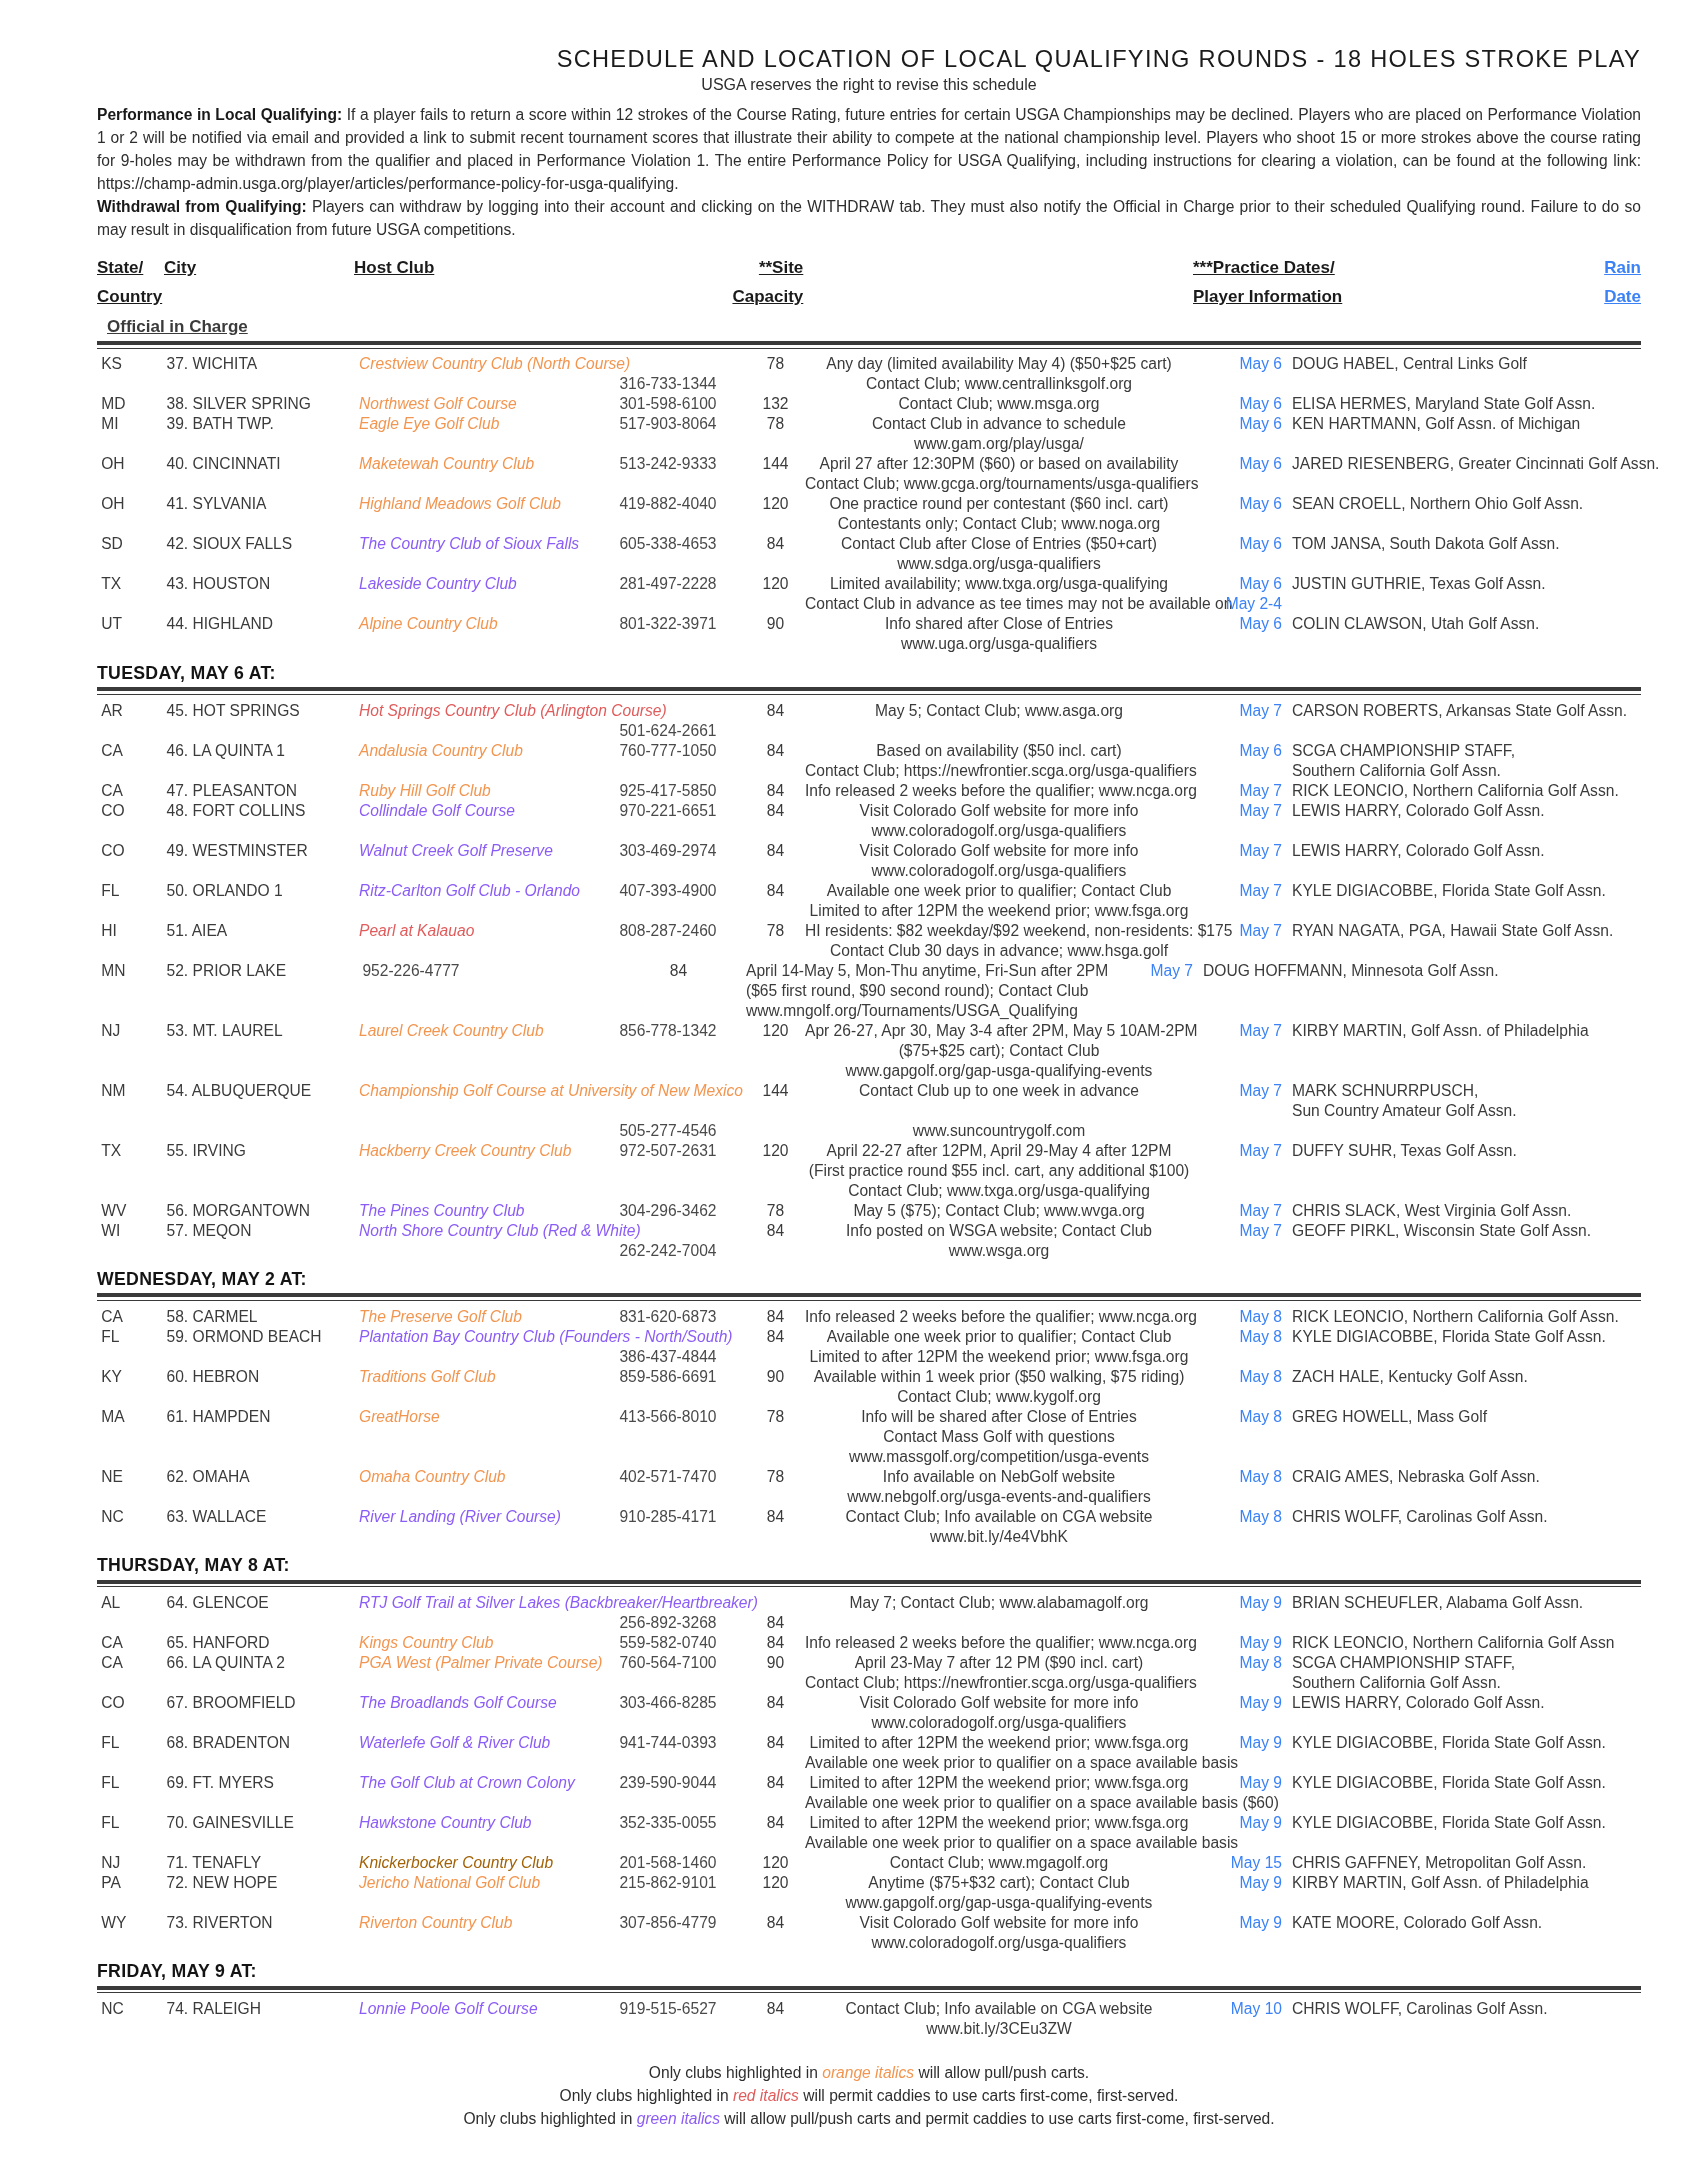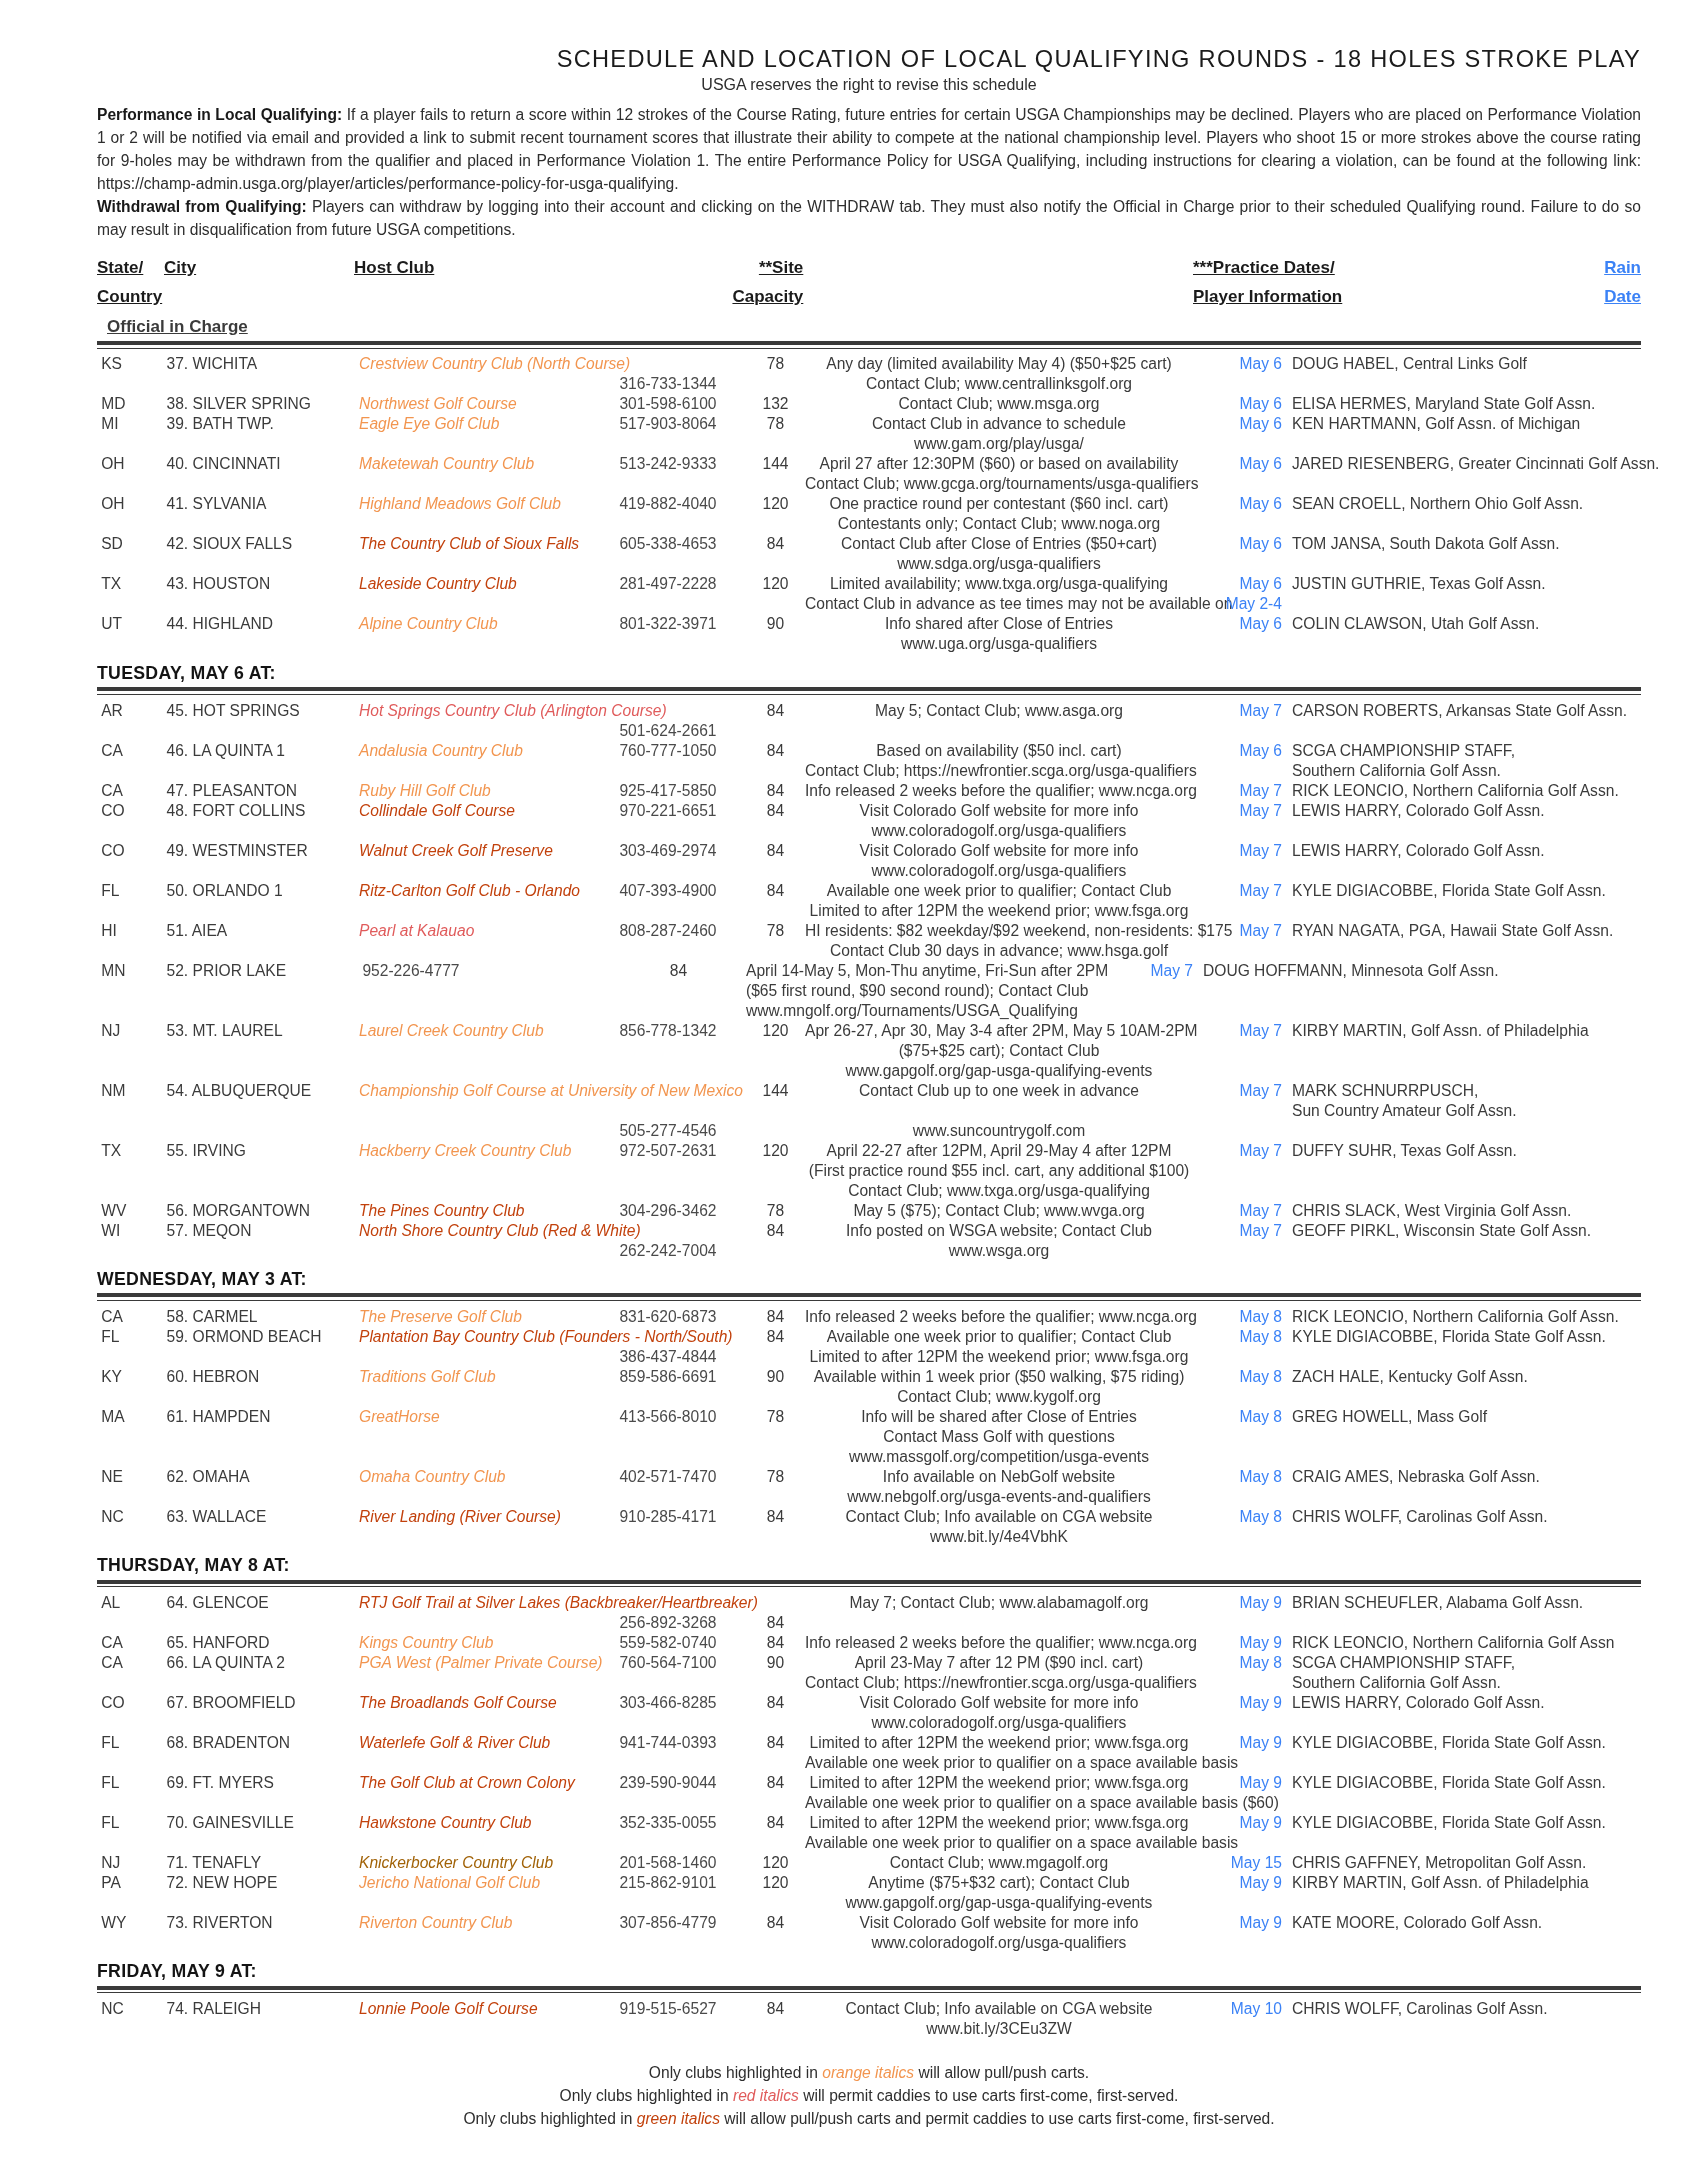--- a/index.html
+++ b/index.html
@@ -26,21 +26,21 @@
   .cell.city{padding-left:2.5px;color:#3b3b3b;}
   .cell.club{padding-left:5px;font-style:italic;overflow:visible;}
   .cell.phone{padding-left:8.4px;color:#4a4a4a;}
   .cell.cap{text-align:center;color:#3b3b3b;}
   .cell.info{text-align:center;color:#3b3b3b;}
   .cell.info .line{overflow:visible;}
   .cell.rain{padding-left:15px;color:#3b82f6;text-align:right;}
   .cell.official{padding-left:10px;color:#3b3b3b;}
   .c-orange{color:#F2954F;}
   .c-red{color:#E05B5B;}
-  .c-green{color:#c2410c;}
+  .c-green{color:#8b5cf6;}
   .c-plain{color:#a16207;font-style:normal;}
   .legend{margin-top:22px;font-size:15.6px;line-height:23px;color:#2e2e2e;text-align:center;}
   .legend .hl{font-style:italic;}
 </style>
 </head>
 <body>
 
 <div class="page">
   <h1 class="doc-title">SCHEDULE AND LOCATION OF LOCAL QUALIFYING ROUNDS - 18 HOLES STROKE PLAY</h1>
   <div class="doc-subtitle">USGA reserves the right to revise this schedule</div>
@@ -635,21 +635,21 @@
           </div>
           <div class="cell rain">
             <div class="line">May 7</div>
           </div>
           <div class="cell official">
             <div class="line">GEOFF PIRKL, Wisconsin State Golf Assn.</div>
           </div>
         </div>
       </div>
       <div class="section">
-        <div class="section-title">WEDNESDAY, MAY 3 AT:</div>
+        <div class="section-title">WEDNESDAY, MAY 2 AT:</div>
         <div class="section-rule"></div>
         <div class="grid row">
           <div class="cell state">
             <div class="line">CA</div>
           </div>
           <div class="cell city">
             <div class="line">58. CARMEL</div>
           </div>
           <div class="cell club c-orange">
             <div class="line">The Preserve Golf Club</div>

